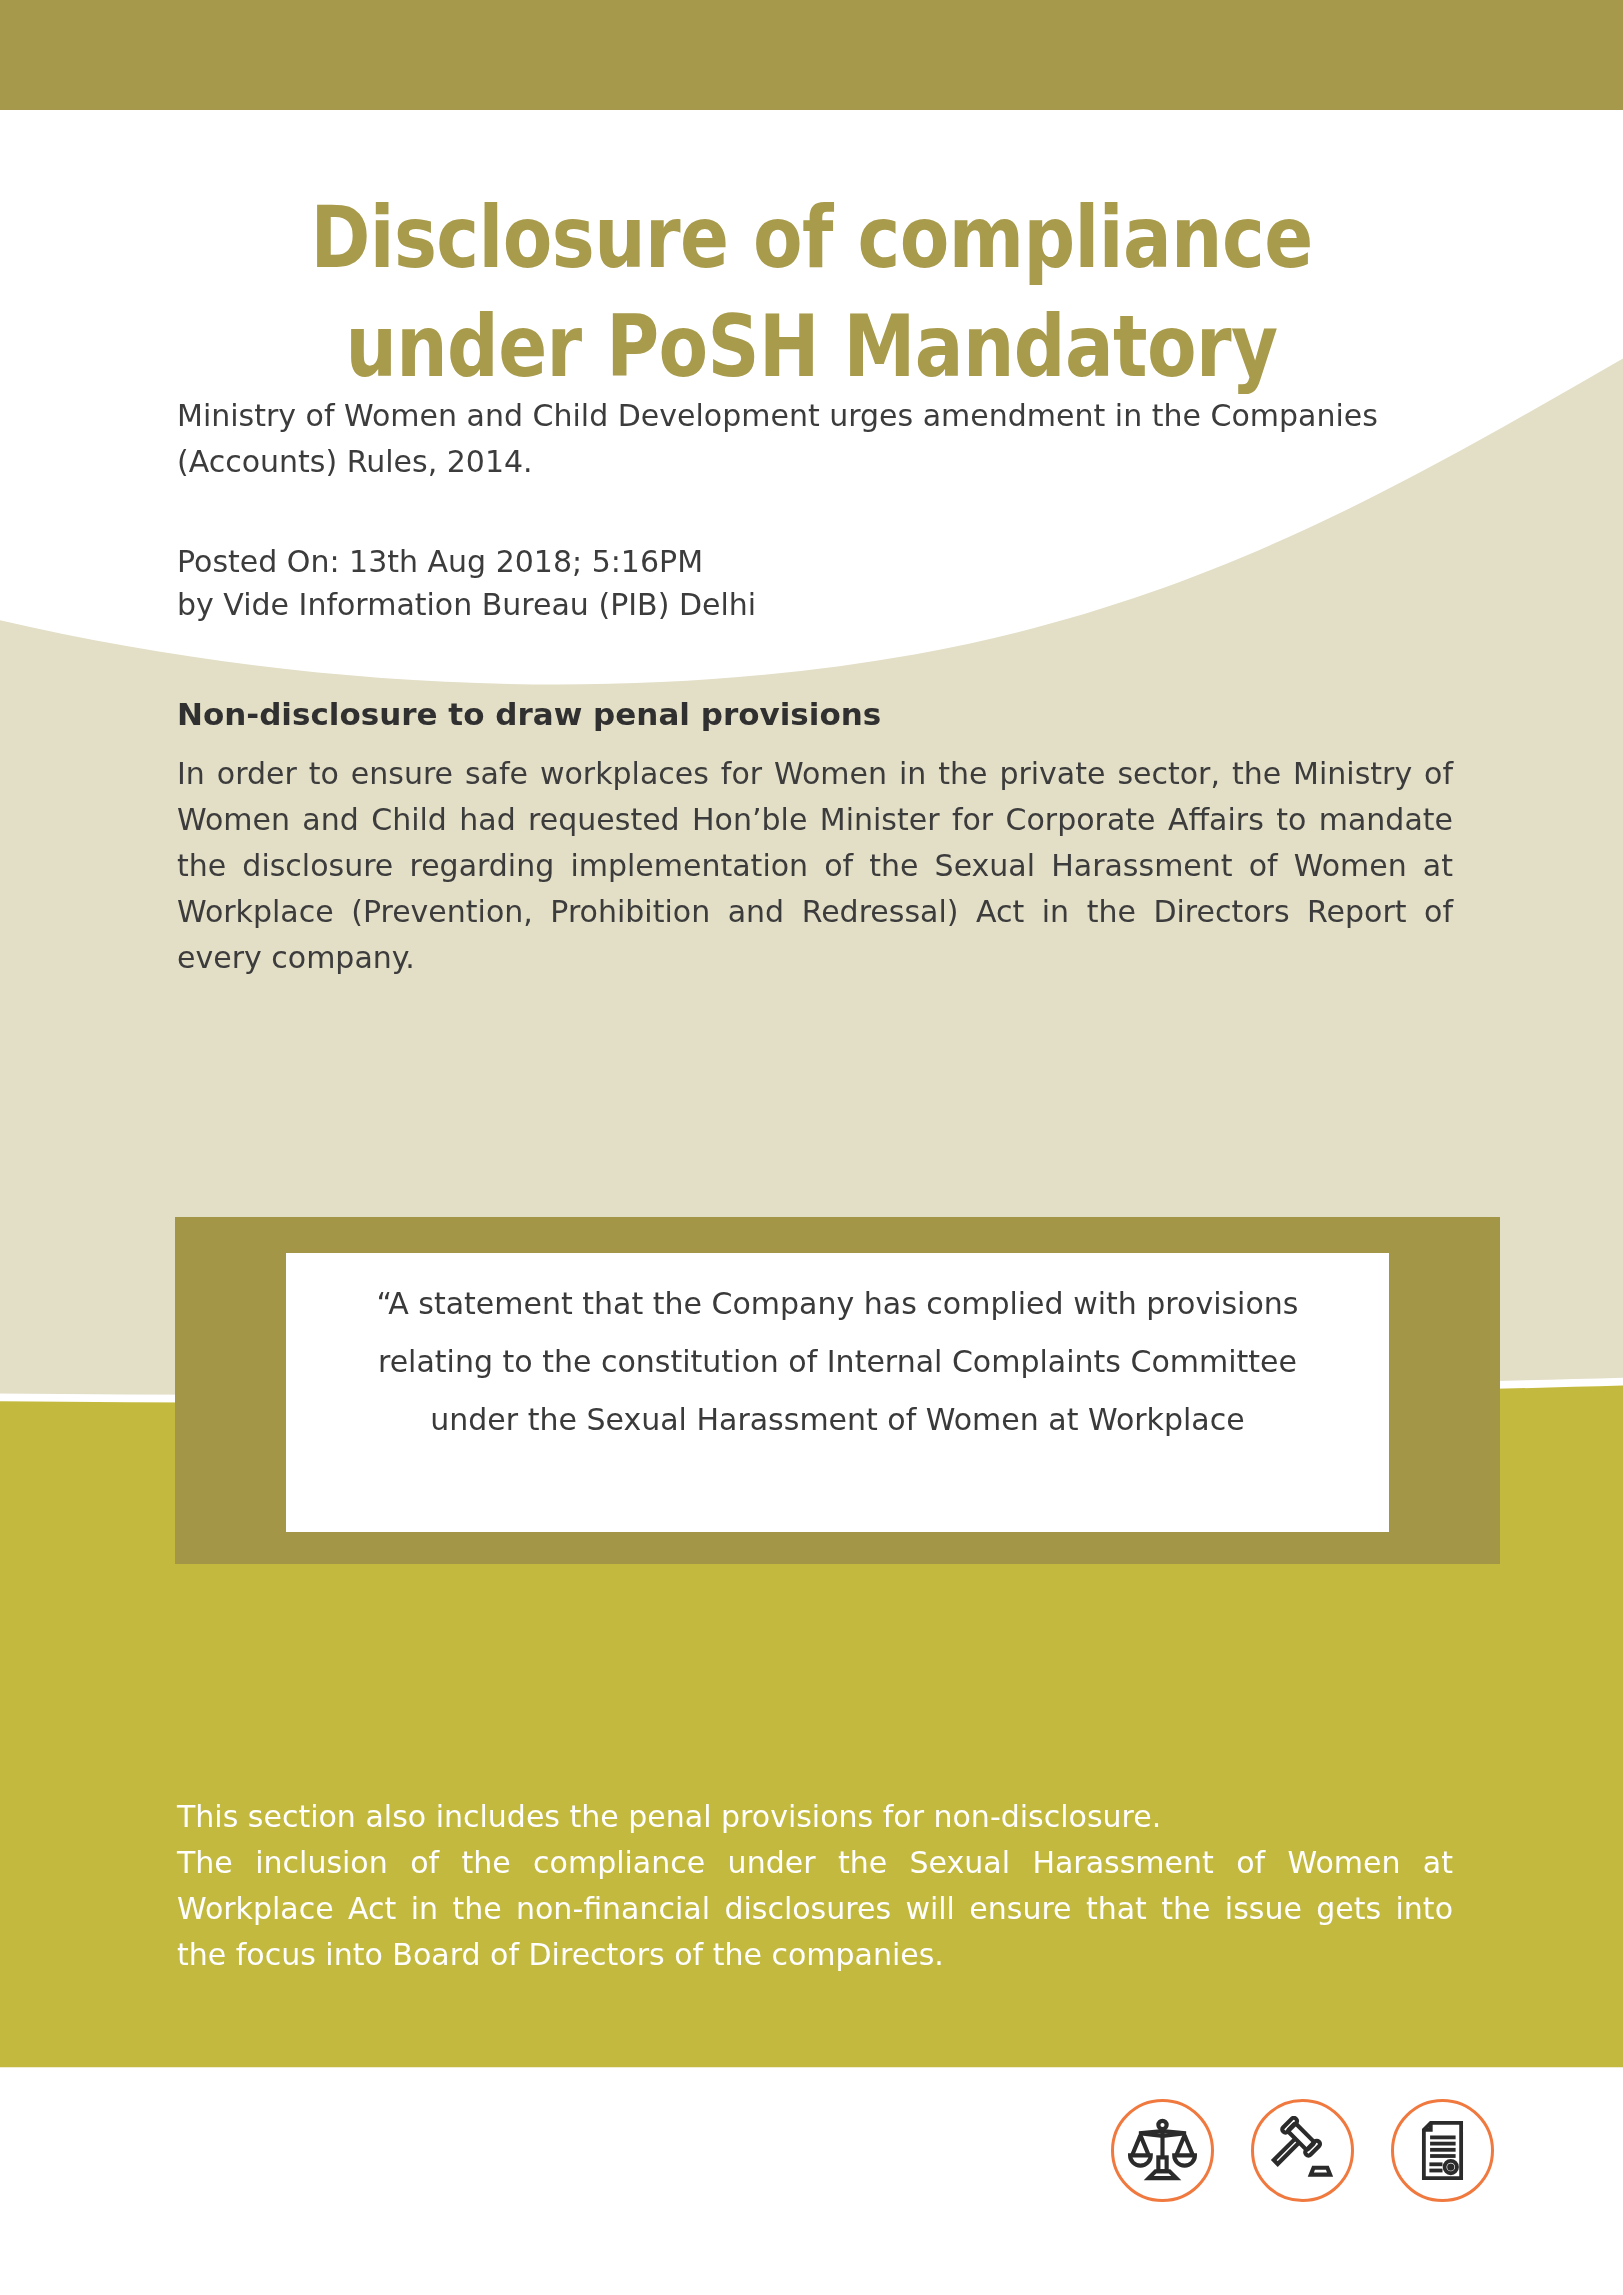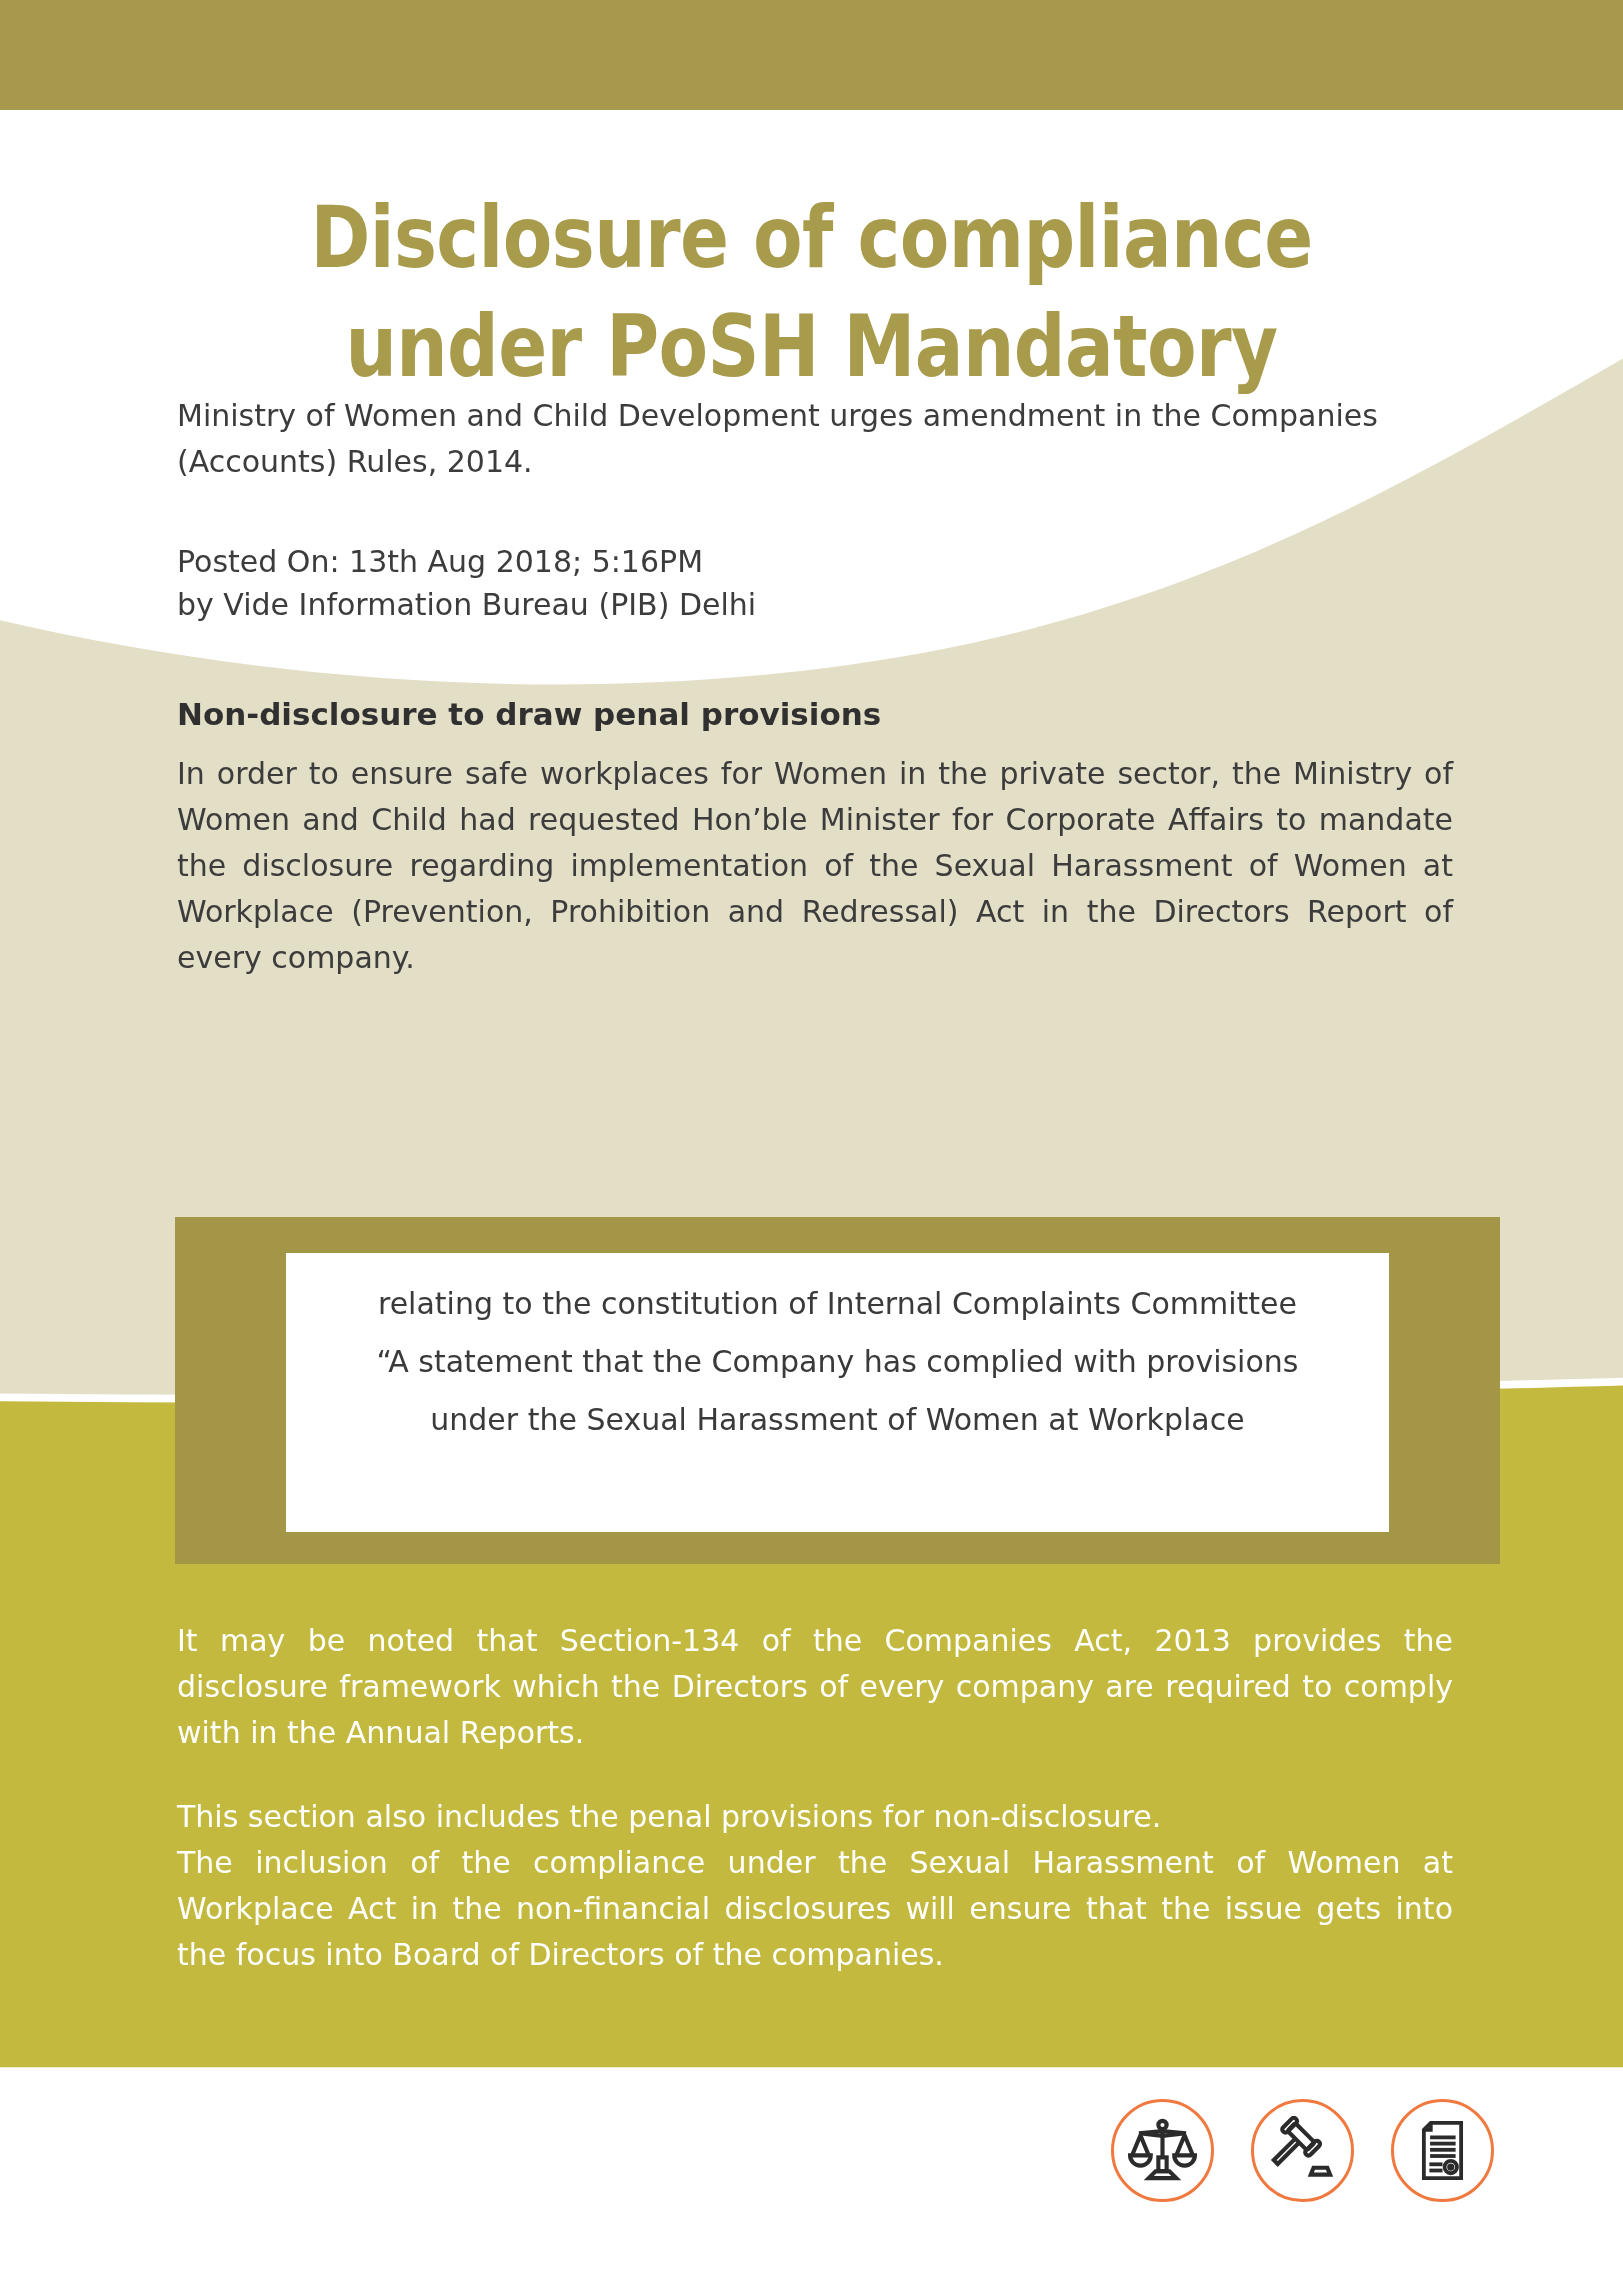--- a/index.html
+++ b/index.html
@@ -101,27 +101,26 @@
     <div>by Vide Information Bureau (PIB) Delhi</div>
   </div>
 
   <div class="abs col body-txt just para-a">In order to ensure safe workplaces for Women in the private sector, the Ministry of Women and Child had requested Hon’ble Minister for Corporate Affairs to mandate the disclosure regarding implementation of the Sexual Harassment of Women at Workplace (Prevention, Prohibition and Redressal) Act in the Directors Report of every company.</div>
 
   <div class="abs col section-heading">Non-disclosure to draw penal provisions</div>
 
 
   <div class="abs quote-panel">
     <div class="quote-inner">
+      <div class="quote-line">“A statement that the Company has complied with provisions</div>
       <div class="quote-line">relating to the constitution of Internal Complaints Committee</div>
-      <div class="quote-line">“A statement that the Company has complied with provisions</div>
       <div class="quote-line">under the Sexual Harassment of Women at Workplace</div>
     </div>
   </div>
 
-  <div class="abs col body-txt just white-txt para-c">It may be noted that Section-134 of the Companies Act, 2013 provides the disclosure framework which the Directors of every company are required to comply with in the Annual Reports.</div>
 
   <div class="abs col body-txt white-txt para-d">
     <div>This section also includes the penal provisions for non-disclosure.</div>
     <div class="just">The inclusion of the compliance under the Sexual Harassment of Women at Workplace Act in the non-financial disclosures will ensure that the issue gets into the focus into Board of Directors of the companies.</div>
   </div>
 
   <div class="abs icons-row">
 
     <div class="icon-circle">
       <svg width="69" height="69" viewBox="0 0 100 100" fill="none" stroke="#2b2b2b" stroke-width="6" xmlns="http://www.w3.org/2000/svg">

